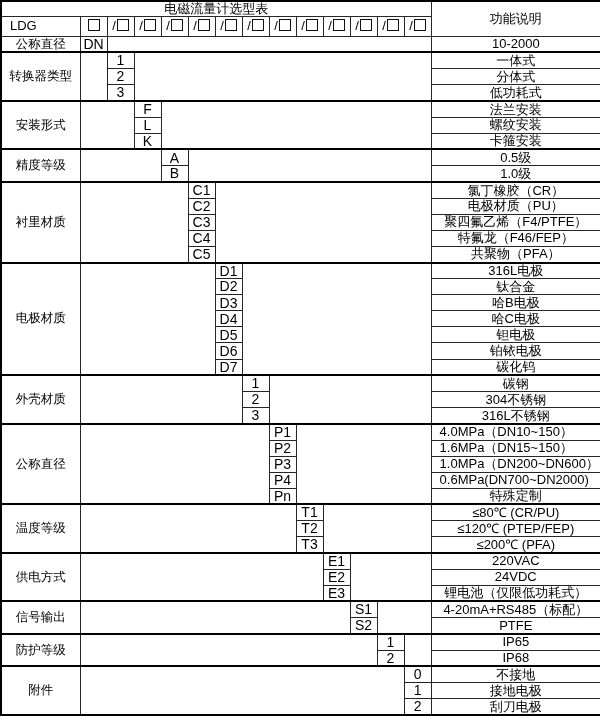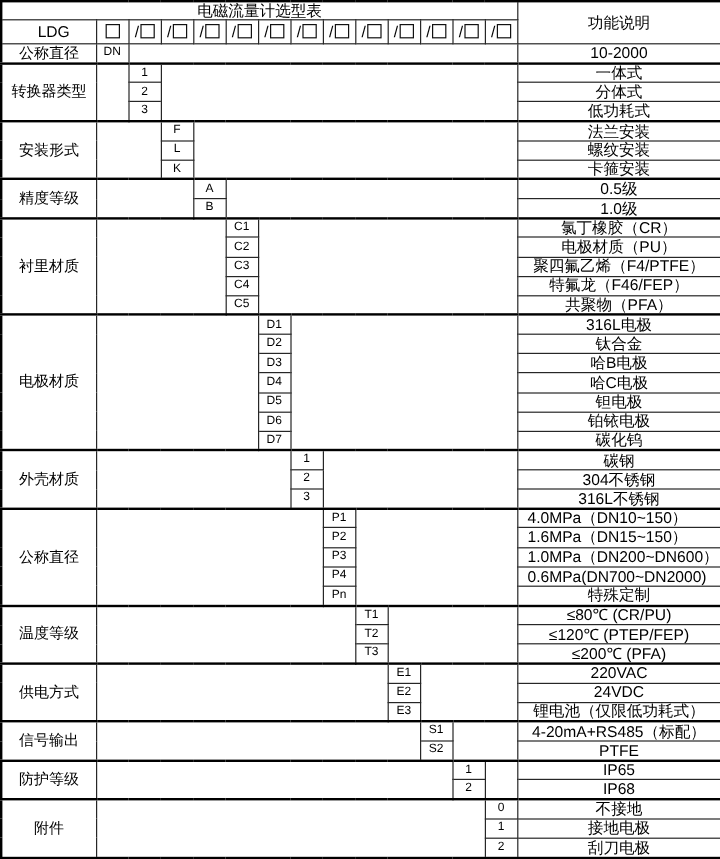--- a/index.html
+++ b/index.html
@@ -6,22 +6,22 @@
   .sheet{width:600px;height:716px;background:#fff;font-family:Liberation Sans, sans-serif;}
   table{border-collapse:collapse;table-layout:fixed;width:600px;height:716px;border:2px solid #000;}
   td{border:1px solid #262626;padding:0;text-align:center;vertical-align:middle;
      font-size:12px;color:#000;line-height:1.05;overflow:hidden;white-space:nowrap;}
   tr.r-title{height:15px;}
   tr.r-model{height:20px;}
   tr.r-data{height:16px;}
   .ttl{font-size:13px;}
   .fnh{font-size:13px;margin-left:44px;}
   .lb{font-size:12.5px;}
-  .ldg{text-align:center;padding-left:8px;font-size:13px;}
-  .cd{font-size:10px;}
+  .ldg{text-align:left;padding-left:8px;font-size:13px;}
+  .cd{font-size:14px;}
   .ds{font-size:13px;}
   .la{text-align:left;padding-left:8px;}
   .bt{border-top:2px solid #000;}
   .slash{font-size:13px;}
   .bx{display:inline-block;width:10px;height:10px;border:1px solid #111;
       vertical-align:-1px;margin-left:1px;background:#fff;}
 </style>
 </head>
 <body>
 

